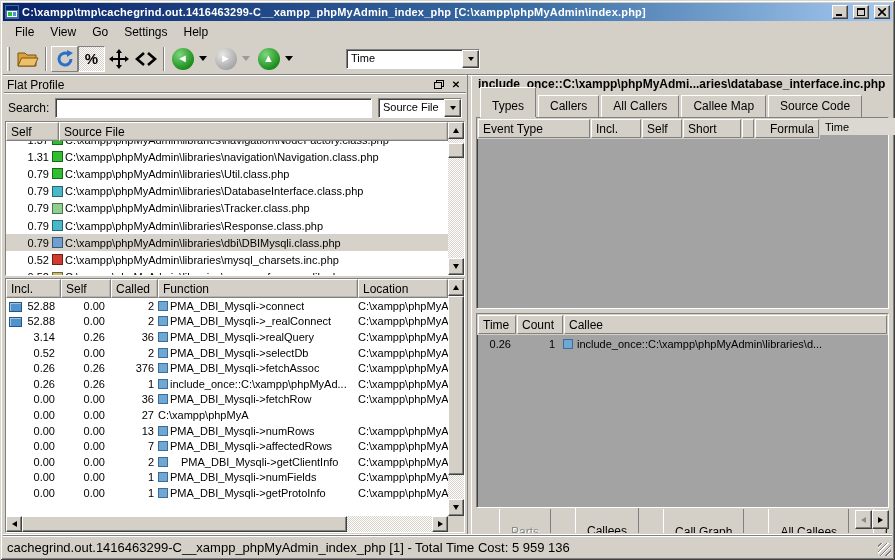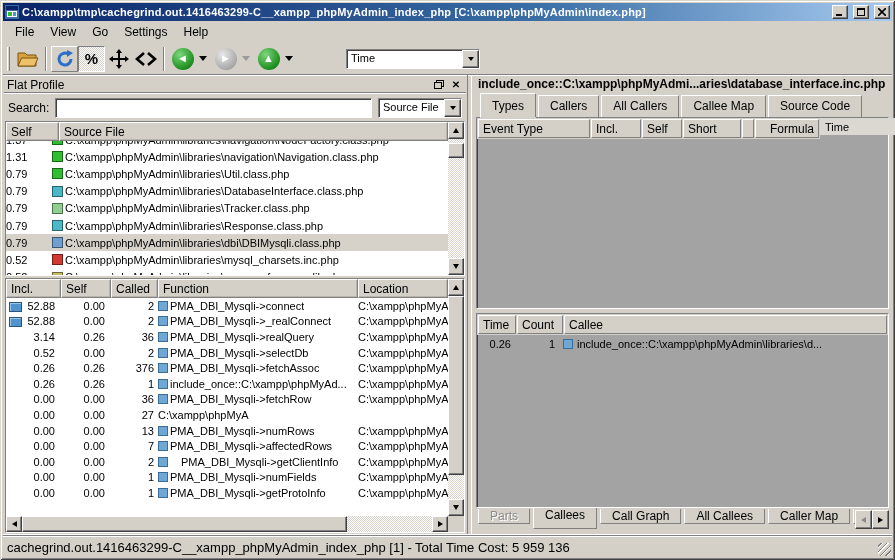--- a/index.html
+++ b/index.html
@@ -92,21 +92,21 @@
   .thumb{ background:#d4d0c8; border:1px solid; border-color:#fff #404040 #404040 #fff; box-shadow: inset -1px -1px 0 #808080; position:absolute; }
 
   
   .top-list{ height:155px; flex:0 0 155px; display:flex; margin:0 1px; min-height:0;}
   .list-main{ flex:1; display:flex; flex-direction:column; min-width:0; }
   .list-head{ display:flex; height:19px; flex:0 0 19px; }
   .rows-clip{ flex:1; overflow:hidden; background:#fff; }
   .srow{ display:flex; align-items:center; height:17.2px; white-space:nowrap; }
   .srow.sel{ background:#d6d2ca; }
   .srow.cut-top{ margin-top:-10px; }
-  .sc-self{ width:46px; flex:0 0 46px; padding-right:3px; }
+  .sc-self{ width:46px; flex:0 0 46px; text-align:right; padding-right:3px; }
   .sq{ width:11px; height:11px; flex:0 0 11px; border:1px solid rgba(0,0,0,.45); margin-right:2px; }
   .sc-file{ overflow:hidden; }
   .vscroll{ width:16px; flex:0 0 16px; display:flex; flex-direction:column; }
   .vscroll .sbtn{ height:17px; flex:0 0 17px; }
   .vscroll .track{ flex:1; }
 
   
   .fn-box{ flex:1; display:flex; flex-direction:column; margin:2px 1px 1px 1px; min-height:0;}
   .fn-top{ flex:1; display:flex; min-height:0; }
   .fn-main{ flex:1; display:flex; flex-direction:column; min-width:0; }
@@ -123,42 +123,42 @@
   .hscroll{ height:16px; flex:0 0 16px; display:flex; }
   .hscroll .sbtn{ width:16px; flex:0 0 16px; }
   .hscroll .track{ flex:1; }
   .hscroll .corner{ width:16px; flex:0 0 16px; background:#d4d0c8; }
 
   
   .rp-title{ height:16px; flex:0 0 16px; font-weight:bold; font-size:12px; white-space:nowrap; overflow:hidden; padding-left:2px;}
   .rp-tabs{ height:24px; flex:0 0 24px; display:flex; align-items:flex-end; padding-left:4px; gap:2px; }
   .tab{ background:#d4d0c8; border:1px solid; border-color:#fff #808080 #808080 #fff;
         border-bottom:none; padding:3px 11px 4px 11px; font-size:12px; white-space:nowrap; position:relative; }
-  .tab.active{ padding-top:5px; box-shadow:0 2px 0 #d4d0c8; z-index:2; }
+  .tab.active{ padding-top:11px; box-shadow:0 2px 0 #d4d0c8; z-index:2; }
   .types-box{ height:192px; flex:0 0 192px; display:flex; flex-direction:row; }
   .thead{ display:flex; height:21px; flex:0 0 21px; background:#d4d0c8; padding:1px; gap:1px; }
   .thead .hcell{ box-shadow:none; }
   .trow{ display:flex; align-items:center; height:17px; white-space:nowrap; }
   .trow.sel{ background:#dbd8d1; }
   .ec-type{ width:112px; flex:0 0 112px; padding-left:5px;}
   .ec-incl{ width:50px; flex:0 0 50px; text-align:right; padding-right:3px;}
   .ec-self{ width:40px; flex:0 0 40px; text-align:right; padding-right:3px;}
   .ec-short{ width:58px; flex:0 0 58px; padding-left:10px;}
   .ec-mini{ width:12px; flex:0 0 12px; }
   .ec-formula{ flex:1; }
 
   .callees-box{ flex:1; display:flex; flex-direction:column; margin-top:4px; min-height:0;}
   .cc-time{ width:38px; flex:0 0 38px; text-align:right; padding-right:4px;}
   .cc-count{ width:46px; flex:0 0 46px; text-align:right; padding-right:6px;}
   .cc-callee{ flex:1; display:flex; align-items:center; overflow:hidden;}
   .crow{ display:flex; align-items:center; height:17px; white-space:nowrap; }
 
   .rp-btabs{ height:25px; flex:0 0 25px; display:flex; align-items:flex-start; gap:3px; padding:1px 0 0 2px; position:relative; overflow:hidden; }
   .btab{ background:#d4d0c8; border:1px solid; border-color:#fff #808080 #808080 #fff; border-top:none;
-         padding:0 11px; font-size:12px; white-space:nowrap; flex:0 0 auto;}
+         padding:16px 11px; font-size:12px; white-space:nowrap; flex:0 0 auto;margin-left:21px;}
   .btab.disabled{ color:#8a8a8a; text-shadow:1px 1px 0 #fff; }
   .btab.active{ padding-bottom:6px; margin-top:-1px; z-index:2;}
   .btab-arrows{ position:absolute; right:0; top:2px; display:flex; z-index:3;}
   .btab-arrows .sbtn{ width:17px; height:19px; }
   .arr.lf.dis{ border-right-color:#8a8a8a; }
 
   
   .statusbar{ height:22px; flex:0 0 22px; border-top:1px solid #808080; box-shadow:0 -1px 0 #fff,0 1px 0 #fff inset;
               display:flex; align-items:center; font-size:13px; padding:1px 18px 0 4px; position:relative; white-space:nowrap; overflow:hidden;}
   .resize-grip{ position:absolute; right:1px; bottom:1px; width:13px; height:13px;

